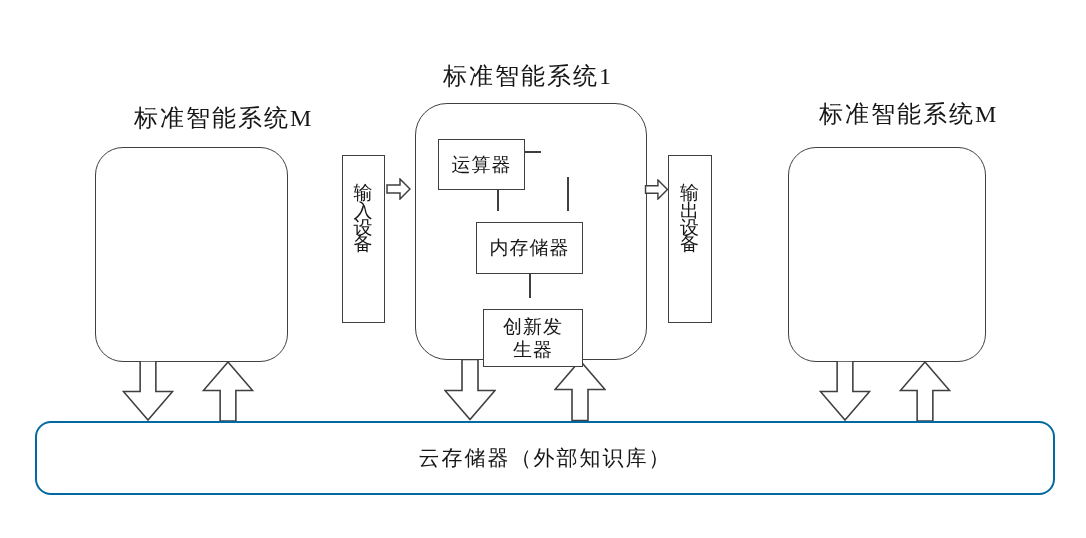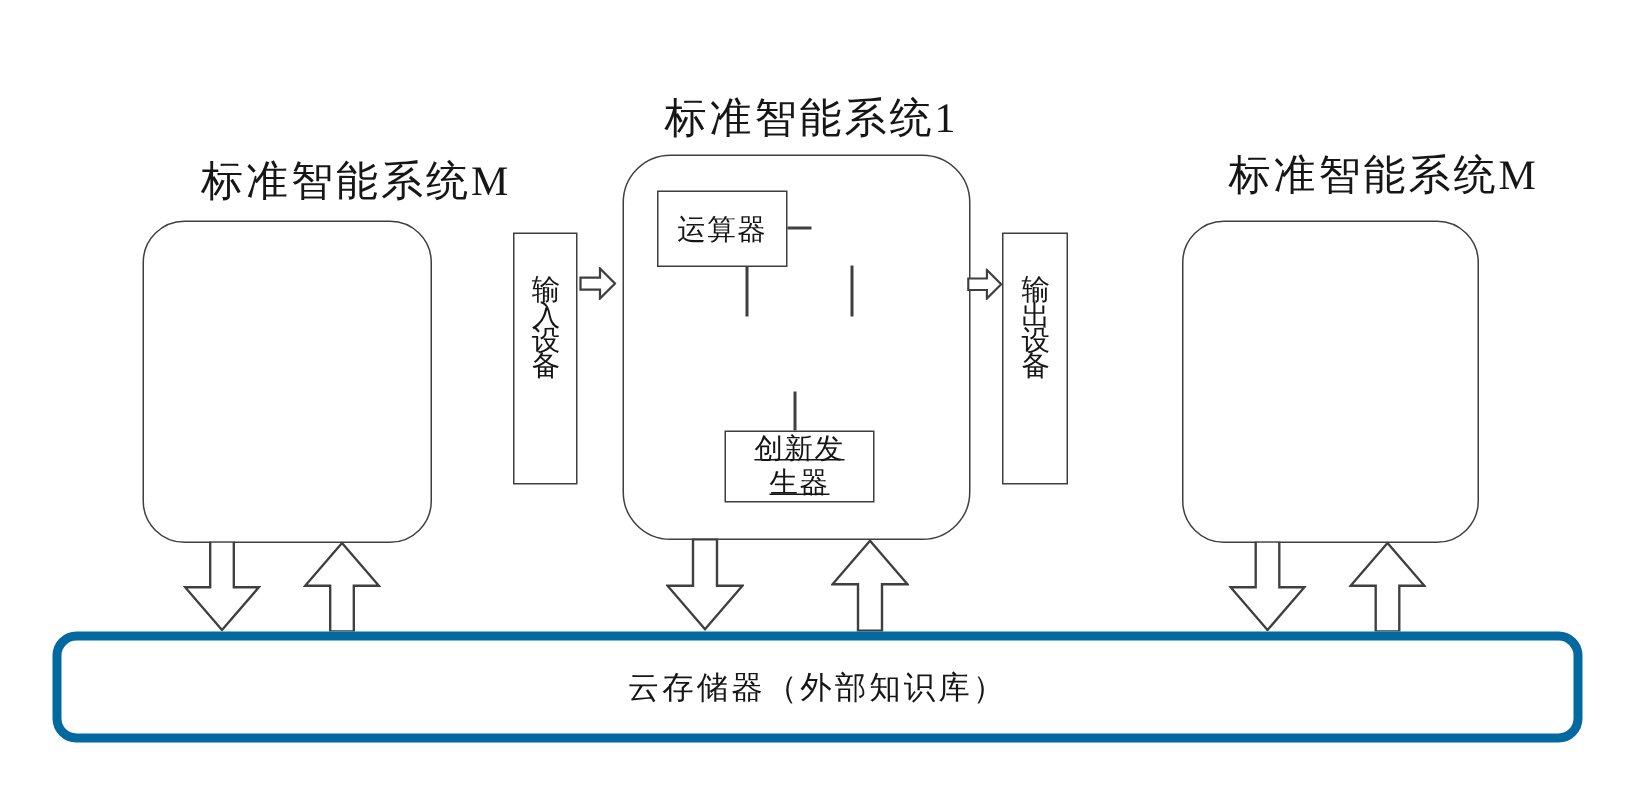--- a/index.html
+++ b/index.html
@@ -11,21 +11,21 @@
     position: relative;
     width: 1086px;
     height: 538px;
     background: #ffffff;
     font-family: "Liberation Serif", "DejaVu Serif", serif;
     color: #161616;
     overflow: hidden;
   }
   .title {
     position: absolute;
-    font-size: 28px;
+    font-size: 24px;
     letter-spacing: 2px;
     white-space: nowrap;
   }
   #title-left   { left: 114px; top: 102px; margin-left: 20px; }
   #title-center { left: 443px; top: 60px; }
   #title-right  { left: 819px; top: 98px; }
 
   .sys-box {
     position: absolute;
     border: 1.6px solid #3f3f3f;
@@ -42,25 +42,26 @@
     border: 1.6px solid #3f3f3f;
     background: #ffffff;
     box-sizing: border-box;
     display: flex;
     align-items: center;
     justify-content: center;
     font-size: 19px;
     letter-spacing: 1px;
     text-align: center;
     z-index: 2;
+    margin-top: 12px;
   }
   #box-alu        { left: 438px; top: 127px; width: 87px;  height: 51px; }
   #box-controller { left: 540px; top: 127px; width: 87px;  height: 51px; }
   #box-memory     { left: 476px; top: 210px; width: 107px; height: 52px; }
-  #box-innovation { left: 483px; top: 287px; width: 100px; height: 48px; flex-direction: column; line-height: 23px; text-decoration: underline; }
+  #box-innovation { left: 483px; top: 297px; width: 100px; height: 58px; flex-direction: column; line-height: 23px; }
 
   .device-box {
     position: absolute;
     border: 1.6px solid #3f3f3f;
     background: #ffffff;
     box-sizing: border-box;
     display: flex;
     align-items: flex-start;
     justify-content: center;
     padding-top: 12px;
@@ -95,21 +96,21 @@
   #arrow-right-up    { left: 899px; top: 361px; }
 
   .harrow { position: absolute; z-index: 3; }
   #arrow-input-to-center  { left: 386px; top: 178px; }
   #arrow-center-to-output { left: 644px; top: 179px; }
 
   #cloud-bar {
     position: absolute;
     left: 35px; top: 421px;
     width: 1020px; height: 74px;
-    border: 6px solid #0369a1;
+    border: 2px solid #0369a1;
     border-radius: 16px;
     background: #ffffff;
     box-sizing: border-box;
     display: flex;
     align-items: center;
     justify-content: center;
     font-size: 21px;
     letter-spacing: 2px;
     z-index: 2;
   }
@@ -127,20 +128,23 @@
   <div class="sys-box" id="sys-center"></div>
   <div class="sys-box" id="sys-right"></div>
 
   <div class="conn-line" id="line-alu-ctrl"></div>
   <div class="conn-line" id="line-alu-mem"></div>
   <div class="conn-line" id="line-ctrl-mem"></div>
   <div class="conn-line" id="line-mem-innov"></div>
 
   <div class="inner-box" id="box-alu">
     <span>运算器</span>
+  </div>
+  <div class="inner-box" id="box-memory">
+    <span>内存储器</span>
   </div>
   <div class="inner-box" id="box-innovation">
     <span>创新发</span>
     <span>生器</span>
   </div>
 
   <div class="device-box" id="device-input">
     <span class="vtext">输入设备</span>
   </div>
   <div class="device-box" id="device-output">

